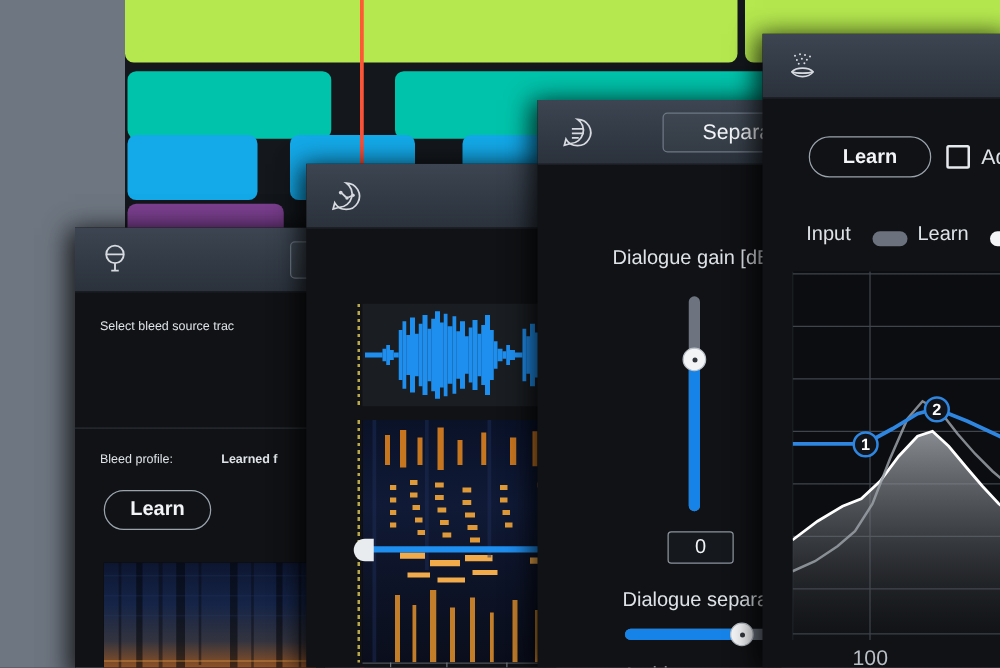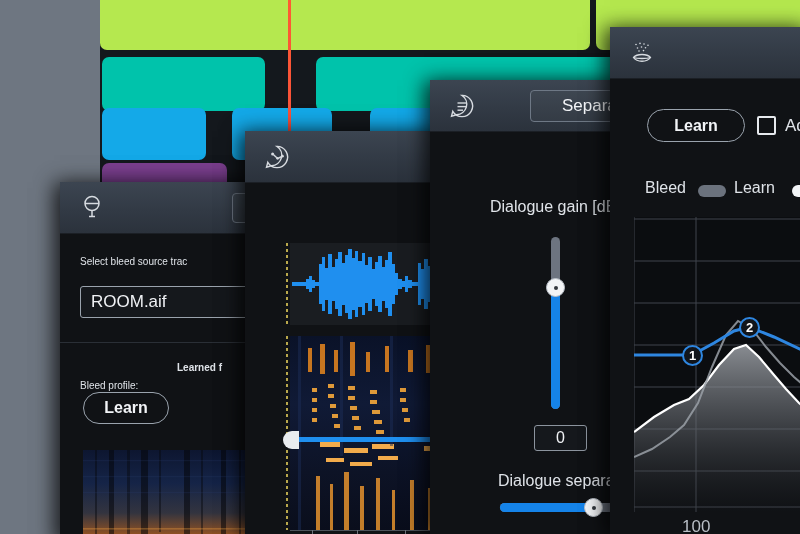--- a/index.html
+++ b/index.html
@@ -141,25 +141,24 @@
           <circle cx="14" cy="9.5" r="7"></circle>
           <line x1="7" y1="9.5" x2="21" y2="9.5"></line>
           <path d="M14 16.5 v6"></path>
           <path d="M11 22.5 h6"></path>
         </svg>
       </span>
       <div class="ghost-btn" style="left:172px; top:11px; width:60px; height:30px;"></div>
     </div>
     <div class="panel-body">
       <div class="lbl" style="position:absolute; left:20px; top:22px;">Select bleed source trac</div>
-      <div class="text-field" style="position:absolute; left:20px; top:52px; width:200px; height:32px;">ROOM.aif</div>
 
       <div class="divider" style="left:0; top:108px; width:200px;"></div>
 
-      <div class="lbl" style="position:absolute; left:20px; top:146px;">Bleed profile:</div>
+      <div class="lbl" style="position:absolute; left:20px; top:128px;">Bleed profile:</div>
       <div class="lbl" style="position:absolute; left:117px; top:128px; font-weight:600;">Learned f</div>
 
       <div class="pill-btn" style="position:absolute; left:23px; top:158px; width:86px; height:32px;">Learn</div>
 
       <div class="spectro" style="left:23px; top:216px; width:170px; height:150px;">
         <svg viewBox="0 0 170 150" preserveAspectRatio="none" style="width:100%;height:100%;display:block;">
           <defs>
             <linearGradient id="sg1" x1="0" y1="0" x2="0" y2="1">
               <stop offset="0%" stop-color="#0d1630"></stop>
               <stop offset="22%" stop-color="#152447"></stop>
@@ -418,21 +417,21 @@
         </svg>
       </span>
     </div>
     <div class="panel-body">
 
       <div class="pill-btn" style="position:absolute; left:37px; top:30px; width:98px; height:33px;">Learn</div>
 
       <div class="checkbox" style="left:147px; top:37px;"></div>
       <div class="lbl" style="position:absolute; left:175px; top:37px; font-size:17px;">Ada</div>
 
-      <div class="lbl" style="position:absolute; left:35px; top:100px; font-size:16px;">Bleed</div>
+      <div class="lbl" style="position:absolute; left:35px; top:100px; font-size:16px;">Input</div>
       <div class="toggle off" style="left:88px; top:106px;"></div>
 
       <div class="lbl" style="position:absolute; left:124px; top:100px; font-size:16px;">Learn</div>
       <div class="toggle on" style="left:182px; top:106px;"></div>
 
       <div class="eq-wrap" style="left:24px; top:138px; width:186px; height:295px; background:#0b0d10;">
         <svg viewBox="0 0 186 295" preserveAspectRatio="none" style="width:100%;height:100%;display:block;">
           <defs>
             <linearGradient id="specFill" x1="0" y1="0" x2="0" y2="1">
               <stop offset="0%" stop-color="#a8acb2" stop-opacity="0.80"></stop>

